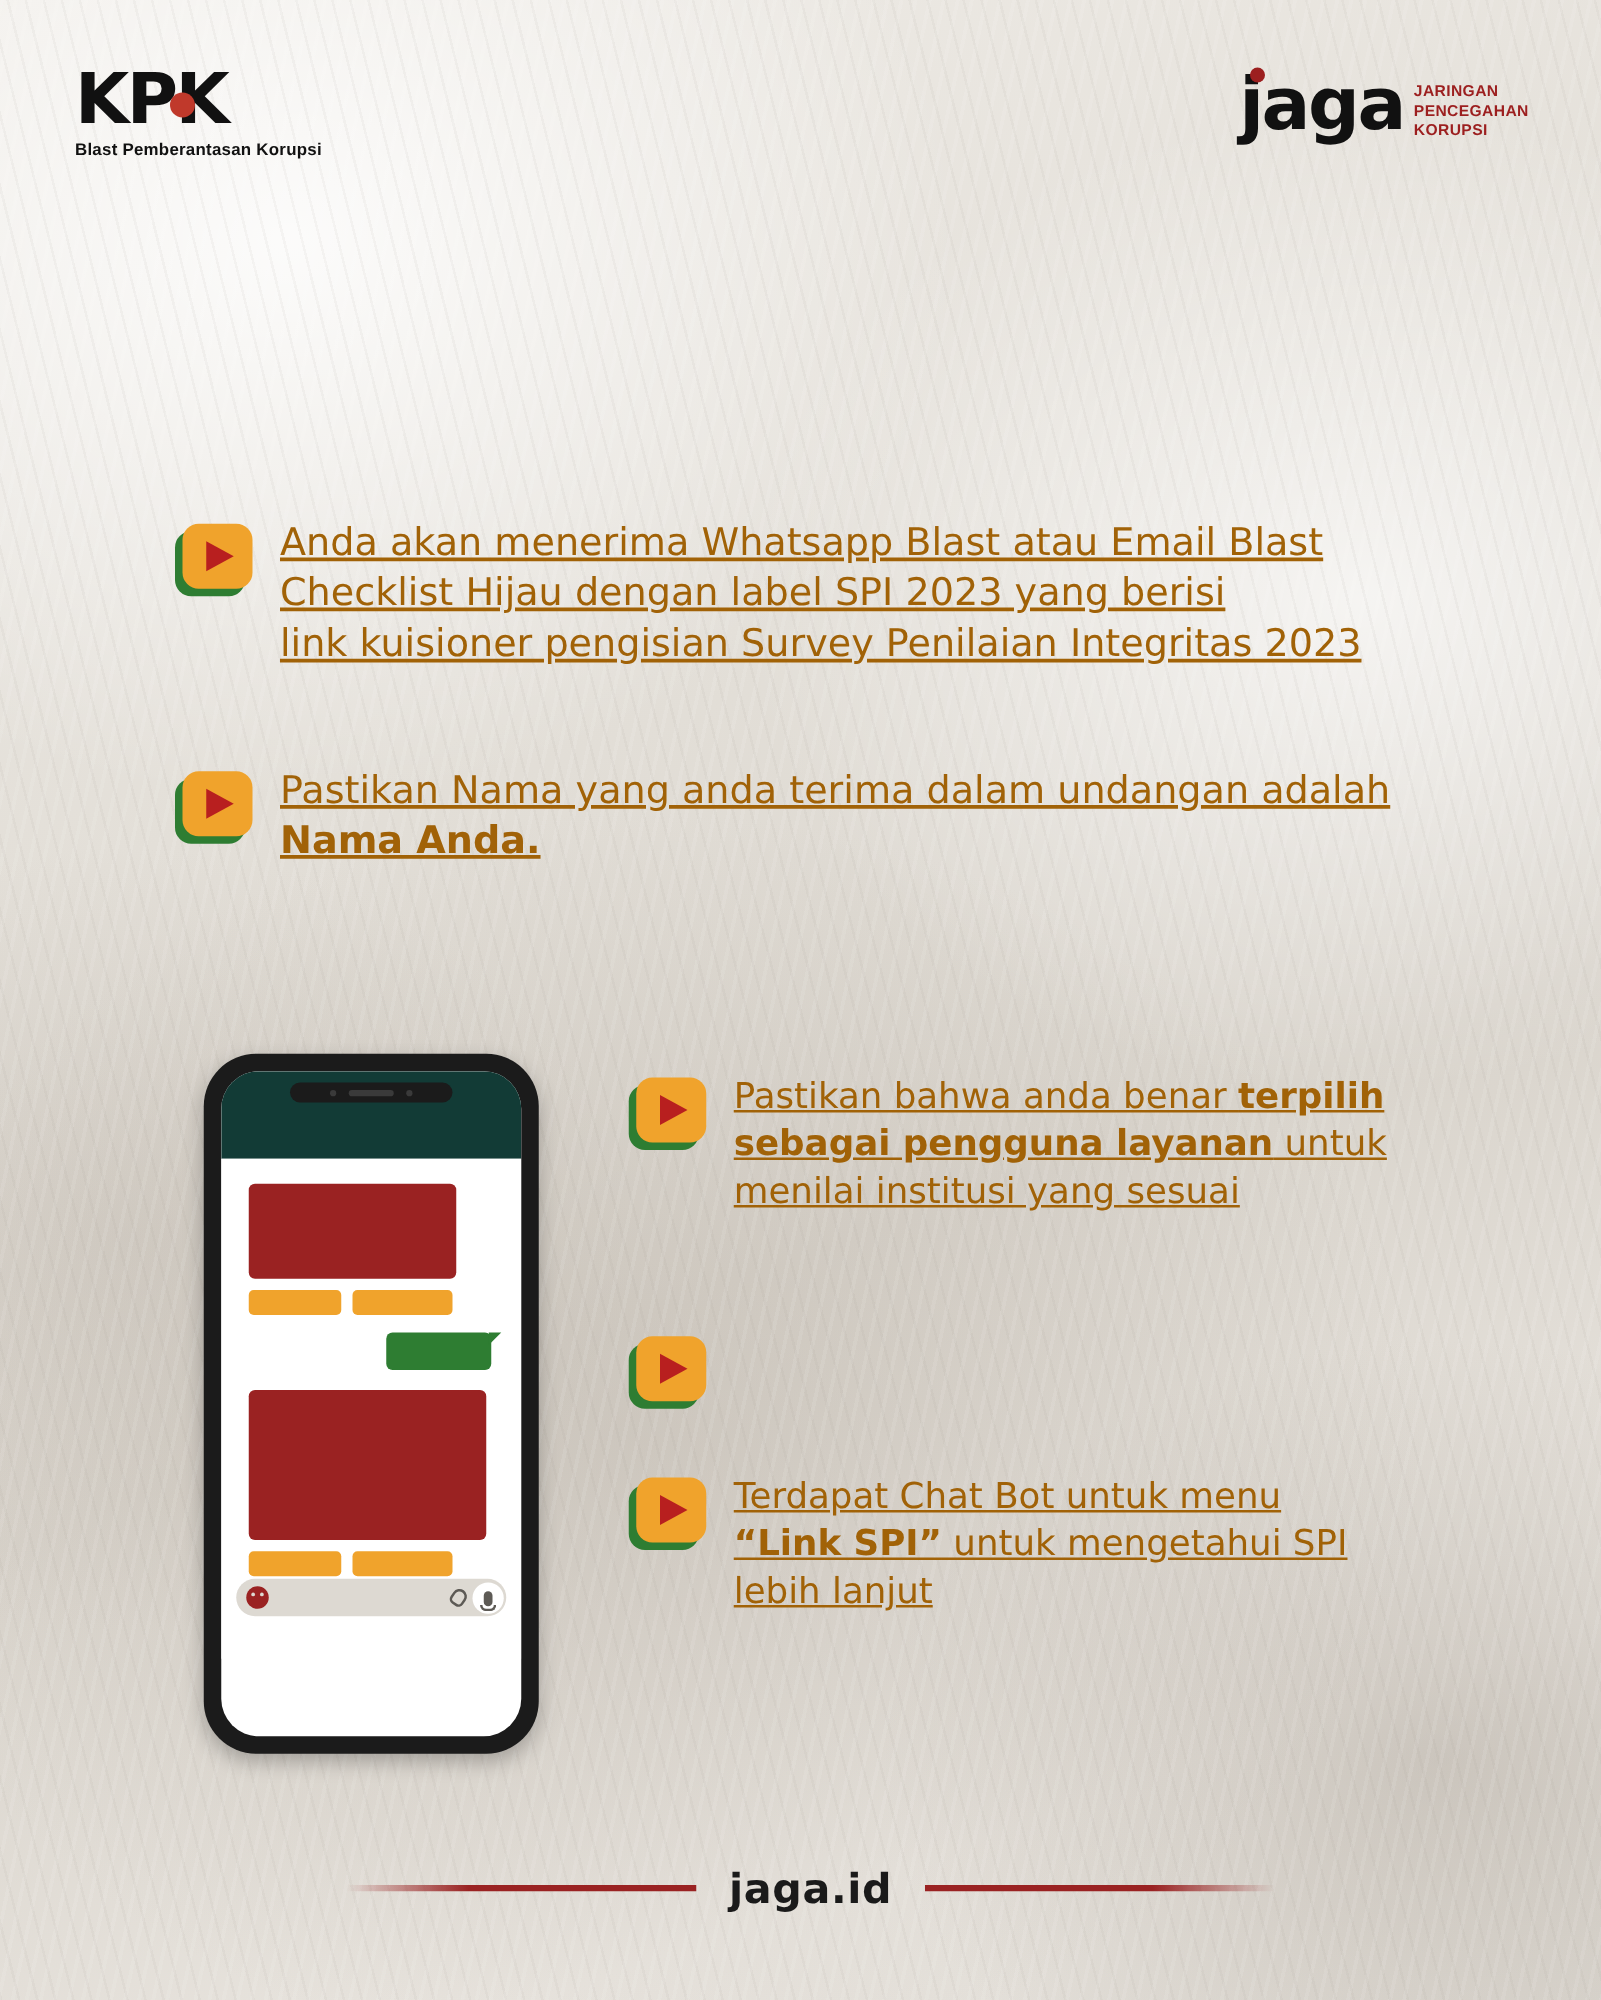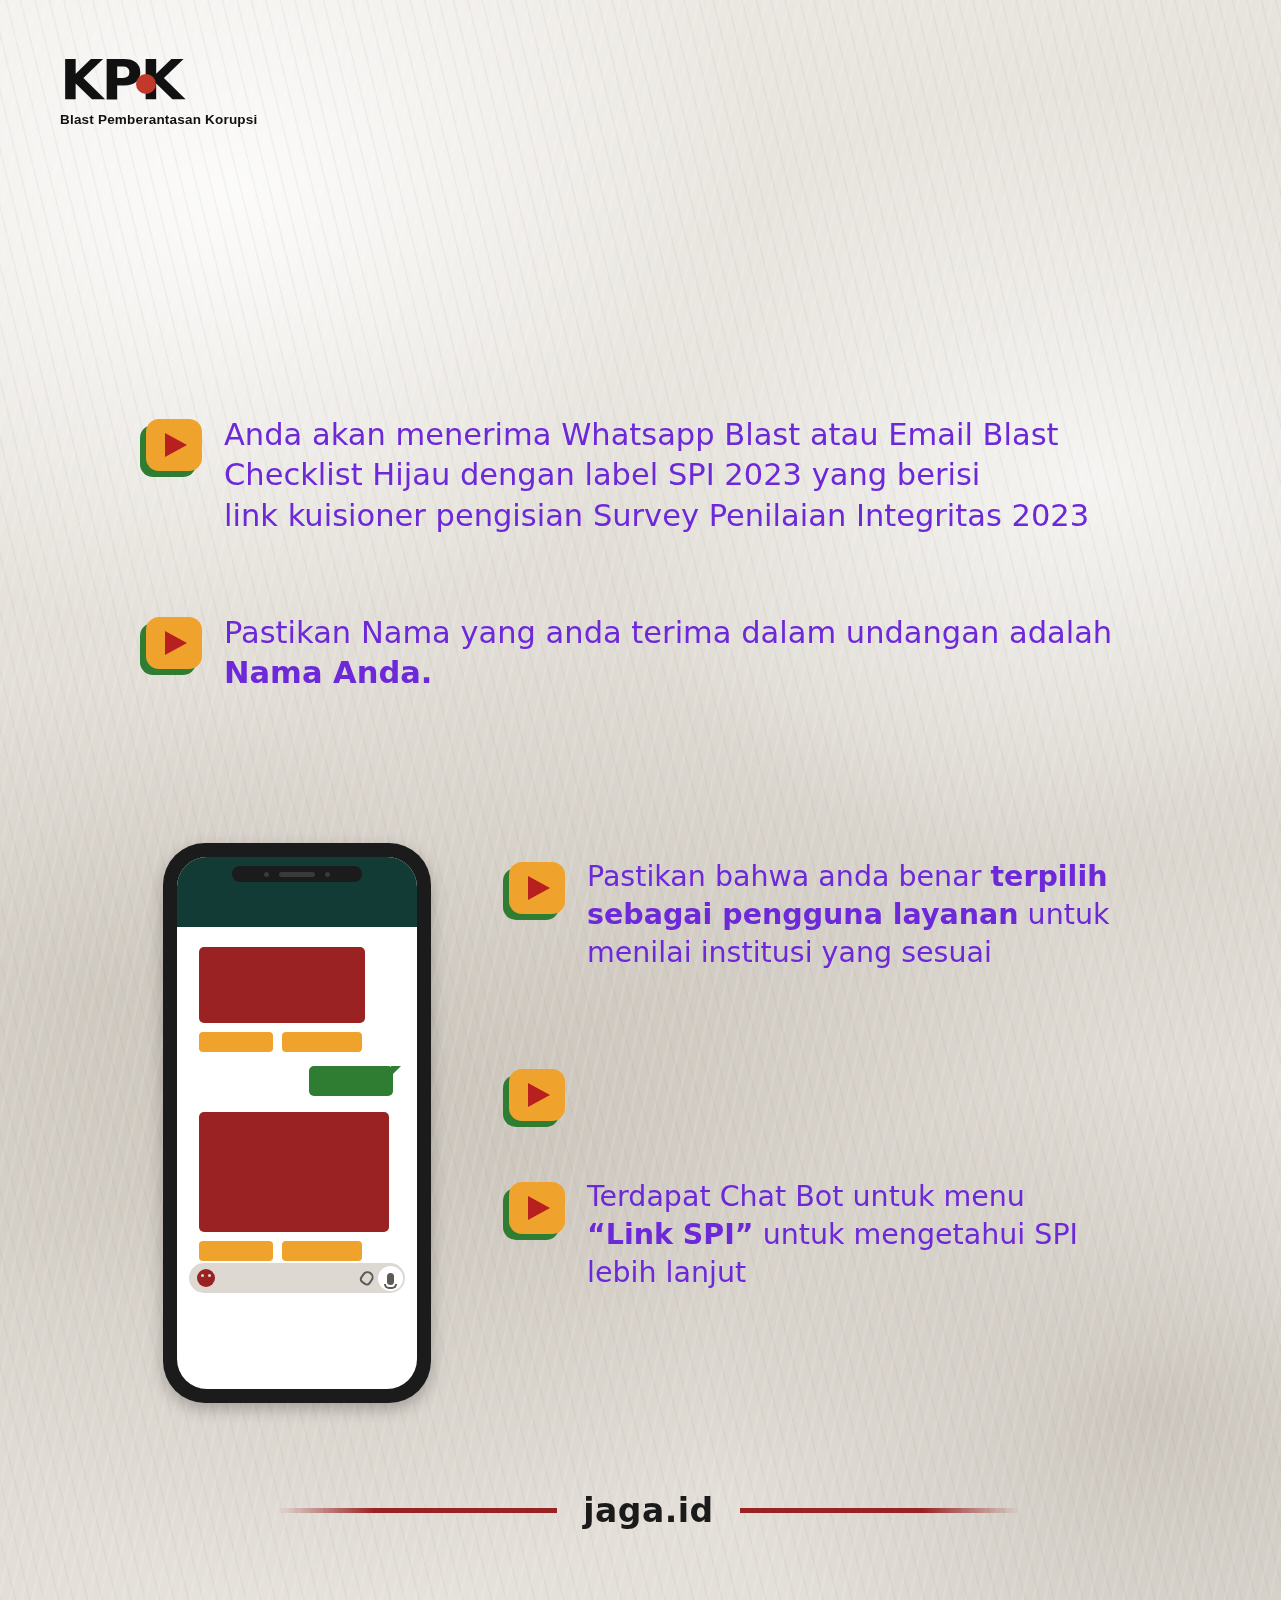--- a/index.html
+++ b/index.html
@@ -166,26 +166,27 @@
   .play-badge .tri {
     position: absolute;
     left: 25px; top: 14px;
     width: 0; height: 0;
     border-left: 22px solid #b81f1f;
     border-top: 12px solid transparent;
     border-bottom: 12px solid transparent;
   }
   .bullet-text {
     margin-left: 22px;
-    color: #6d28d9;
+    color: #a16207;
     font-family: "DejaVu Sans", sans-serif;
     font-size: 30.5px;
     line-height: 1.32;
     font-weight: normal;
     max-width: 930px;
+    text-decoration: underline;
   }
   .bullet-text b { font-weight: bold; }
 
   #bullet-1 { left: 140px; top: 415px; }
   #bullet-2 { left: 140px; top: 613px; }
 
   
   .right-bullet .bullet-text {
     font-size: 28.5px;
     max-width: 600px;
@@ -407,20 +408,29 @@
 <div class="bg-streaks"></div>
 
 <div class="page">
 
   <div class="kpk-logo">
     <div class="kpk-mark">KPK</div>
     <div class="kpk-dot"></div>
     <div class="kpk-sub">Blast Pemberantasan Korupsi</div>
   </div>
 
+  <div class="jaga-logo">
+    <div class="jaga-word">jaga</div>
+    <div class="jaga-dot"></div>
+    <div class="jaga-tag">
+      <div>JARINGAN</div>
+      <div>PENCEGAHAN</div>
+      <div>KORUPSI</div>
+    </div>
+  </div>
 
 
   <div class="bullet-row" id="bullet-1">
     <div class="play-badge">
       <div class="layer-green"></div>
       <div class="layer-orange"></div>
       <div class="tri"></div>
     </div>
     <div class="bullet-text">Anda  akan menerima Whatsapp Blast atau Email Blast<br>Checklist Hijau dengan label SPI 2023 yang berisi<br>link kuisioner pengisian Survey Penilaian Integritas 2023</div>
   </div>

